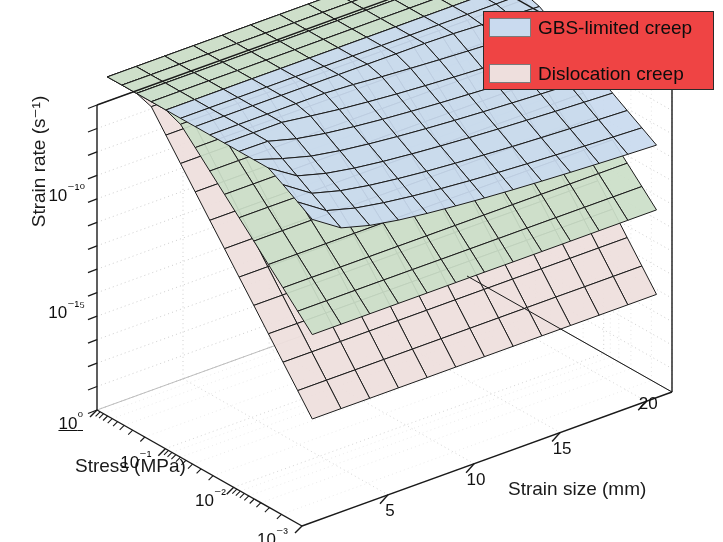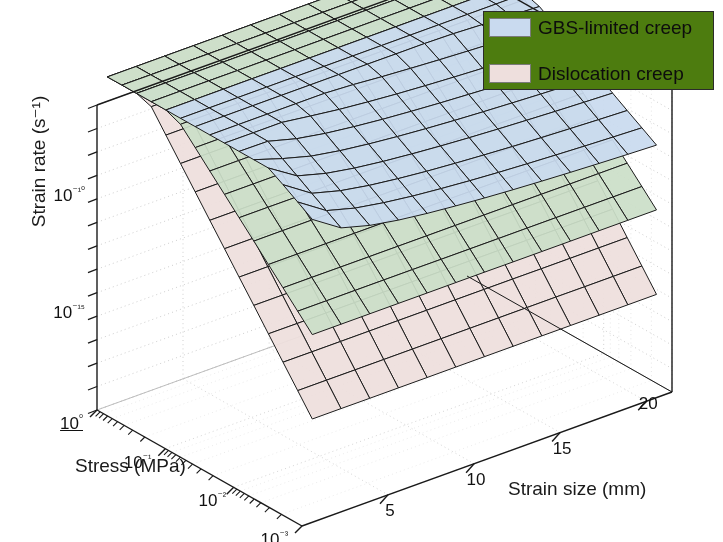--- a/index.html
+++ b/index.html
@@ -5,23 +5,23 @@
   html,body{margin:0;padding:0;background:#ffffff;}
   body{width:723px;height:542px;overflow:hidden;
        font-family:"Liberation Sans","DejaVu Sans",sans-serif;}
   #root{position:relative;width:723px;height:542px;background:#fff;}
   #plot-svg{position:absolute;left:0;top:0;width:723px;height:542px;}
   .axis-label{position:absolute;color:#1a1a1a;font-size:19px;white-space:nowrap;}
   #ylabel-wrap{position:absolute;left:-62px;top:150px;width:200px;text-align:center;
       transform:rotate(-90deg);transform-origin:center center;}
   #ylabel-wrap .axis-label{position:static;display:inline-block;font-size:19px;}
   .tick-label{position:absolute;color:#111;font-size:17px;white-space:nowrap;}
-  .tick-label sup{font-size:10px;vertical-align:super;line-height:0;}
+  .tick-label sup{font-size:14px;vertical-align:super;line-height:0;}
   #legend-box{position:absolute;left:483px;top:11px;width:231px;height:79px;
-      background:#4d7c0f;border:1px solid #2b2b2b;box-sizing:border-box;
+      background:#ef4444;border:1px solid #2b2b2b;box-sizing:border-box;
       padding:4px 5px;display:flex;flex-direction:column;justify-content:space-between;}
   .legend-row{display:flex;align-items:center;height:23px;}
   .legend-swatch{width:42px;height:19px;border:1px solid #7a7a7a;box-sizing:border-box;
       margin-right:7px;flex:none;}
   .legend-text{font-size:19px;color:#0d0d0d;white-space:nowrap;line-height:19px;}
 </style>
 </head>
 <body>
 
 <div id="root">

